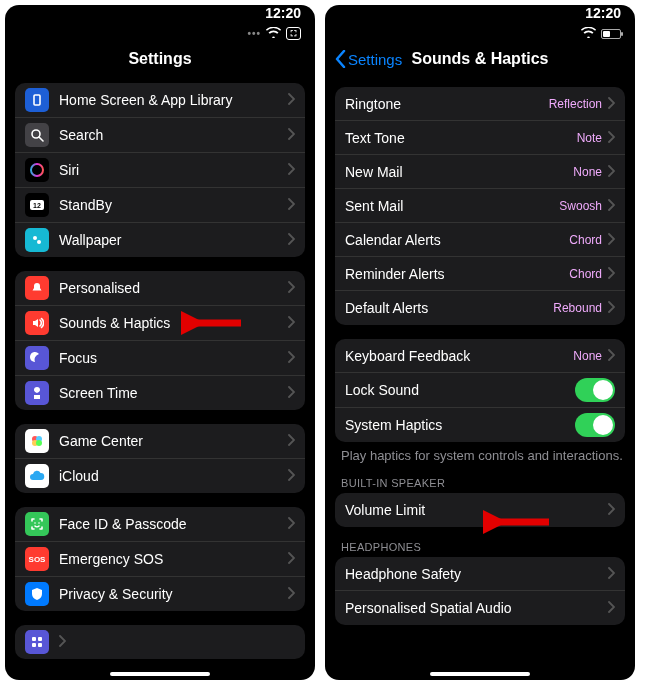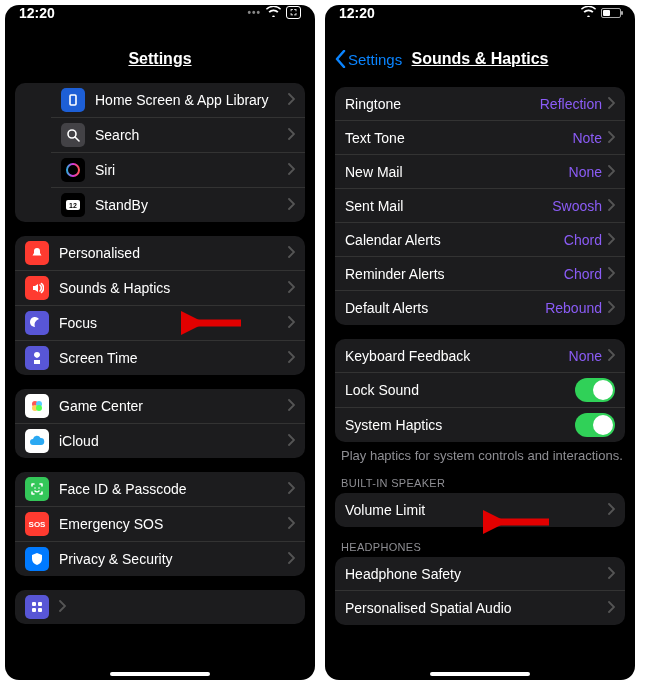--- a/index.html
+++ b/index.html
@@ -12,45 +12,44 @@
   .phone {
     width: 310px; height: 675px;
     background: #000;
     border-radius: 14px;
     overflow: hidden;
     position: relative;
     color: #fff;
   }
   .status-bar {
     height: 36px;
-    display: flex; align-items: flex-start; justify-content: space-between;
-    padding: 0 14px; font-size: 14px; font-weight: 600;
+    display: flex; align-items: flex-end; justify-content: space-between;
+    padding: 0 14px; font-size: 14px; font-weight: 600; flex-direction: column;
   }
   .status-right { display: flex; align-items: center; gap: 5px; }
   .nav-bar {
     height: 36px;
     display: flex; align-items: center; justify-content: center;
     position: relative;
-    text-decoration: underline;
   }
   .nav-title { font-size: 16px; font-weight: 600; }
   .nav-back { position: absolute; left: 10px; display: flex; align-items: center; color: #0a84ff; font-size: 15px; }
   .nav-back svg { margin-right: 2px; }
   .scroll { height: calc(100% - 72px); overflow: hidden; }
   .group { margin: 14px 10px 0 10px; background: #1c1c1e; border-radius: 10px; overflow: hidden; }
   .group.tight { margin-top: 10px; }
   .row {
     display: flex; align-items: center;
     min-height: 34px; padding: 5px 10px 5px 10px;
     border-bottom: 0.5px solid #333;
     position: relative;
   }
   .row:last-child { border-bottom: none; }
   .row .label { flex: 1; font-size: 14px; }
-  .row .value { font-size: 14px; color: #8b5cf6; margin-right: 6px; }
+  .row .value { font-size: 12px; color: #f0abfc; margin-right: 6px; }
   .chev { color: #555; }
   .icon-box {
     width: 24px; height: 24px; border-radius: 5px;
     display: flex; align-items: center; justify-content: center;
     margin-right: 10px; flex: none; font-size: 13px; font-weight: 700;
   }
   .footer-text { font-size: 13px; color: #8e8e93; padding: 6px 2px 0 16px; }
   .header-text { font-size: 11px; color: #8e8e93; padding: 14px 29px 4px 16px; text-transform: uppercase; letter-spacing: 0.3px; }
   .toggle {
     width: 40px; height: 24px; background: #39393d; border-radius: 12px;
@@ -89,21 +88,21 @@
           </svg>
       </span>
       <span style="border:1.5px solid #fff;border-radius:3px;width:15px;height:13px;display:flex;align-items:center;justify-content:center;font-size:8px">⛶</span>
     </div>
   </div>
   <div class="nav-bar">
     <span class="nav-title">Settings</span>
   </div>
   <div class="scroll">
     <div id="left-groups">
-        <div class="group" style="margin-top: 6px; padding-left: 36px;">
+        <div class="group" style="margin-top: 6px;">
           <div class="row">
             <span class="icon-box" style="background:#1d5fd6">
               <svg width="14" height="14" viewBox="0 0 14 14">
                 <rect x="4" y="2" width="6" height="10" rx="1" stroke="#fff" stroke-width="1.6" fill="none" stroke-linecap="round" stroke-linejoin="round"></rect>
               </svg>
             </span>
             <span class="label">Home Screen &amp; App Library</span>
             <span class="chev"><svg width="7" height="12" viewBox="0 0 7 12">
                 <path d="M1 1l5 5-5 5" stroke="#555" stroke-width="1.8" fill="none" stroke-linecap="round"></path>
               </svg></span>
@@ -139,20 +138,32 @@
               </svg></span>
           </div>
           <div class="row">
             <span class="icon-box" style="background:#000">
               <svg width="16" height="14" viewBox="0 0 16 14">
                 <rect x="1" y="2" width="14" height="10" rx="2" fill="#fff"></rect>
                 <text x="8" y="10" text-anchor="middle" font-size="7" font-weight="700" fill="#000">12</text>
               </svg>
             </span>
             <span class="label">StandBy</span>
+            <span class="chev"><svg width="7" height="12" viewBox="0 0 7 12">
+                <path d="M1 1l5 5-5 5" stroke="#555" stroke-width="1.8" fill="none" stroke-linecap="round"></path>
+              </svg></span>
+          </div>
+          <div class="row">
+            <span class="icon-box" style="background:#16b9d4">
+              <svg width="14" height="14" viewBox="0 0 14 14">
+                <circle cx="5" cy="5" r="2" fill="#fff"></circle>
+                <circle cx="9" cy="9" r="2" fill="#fff"></circle>
+              </svg>
+            </span>
+            <span class="label">Wallpaper</span>
             <span class="chev"><svg width="7" height="12" viewBox="0 0 7 12">
                 <path d="M1 1l5 5-5 5" stroke="#555" stroke-width="1.8" fill="none" stroke-linecap="round"></path>
               </svg></span>
           </div>
         </div>
         <div class="group">
           <div class="row">
             <span class="icon-box" style="background:#ff3b30">
               <svg width="14" height="14" viewBox="0 0 14 14">
                 <path d="M7 2a3 3 0 013 3v2l1.5 2.5H2.5L4 7V5a3 3 0 013-3z" fill="#fff"></path>

